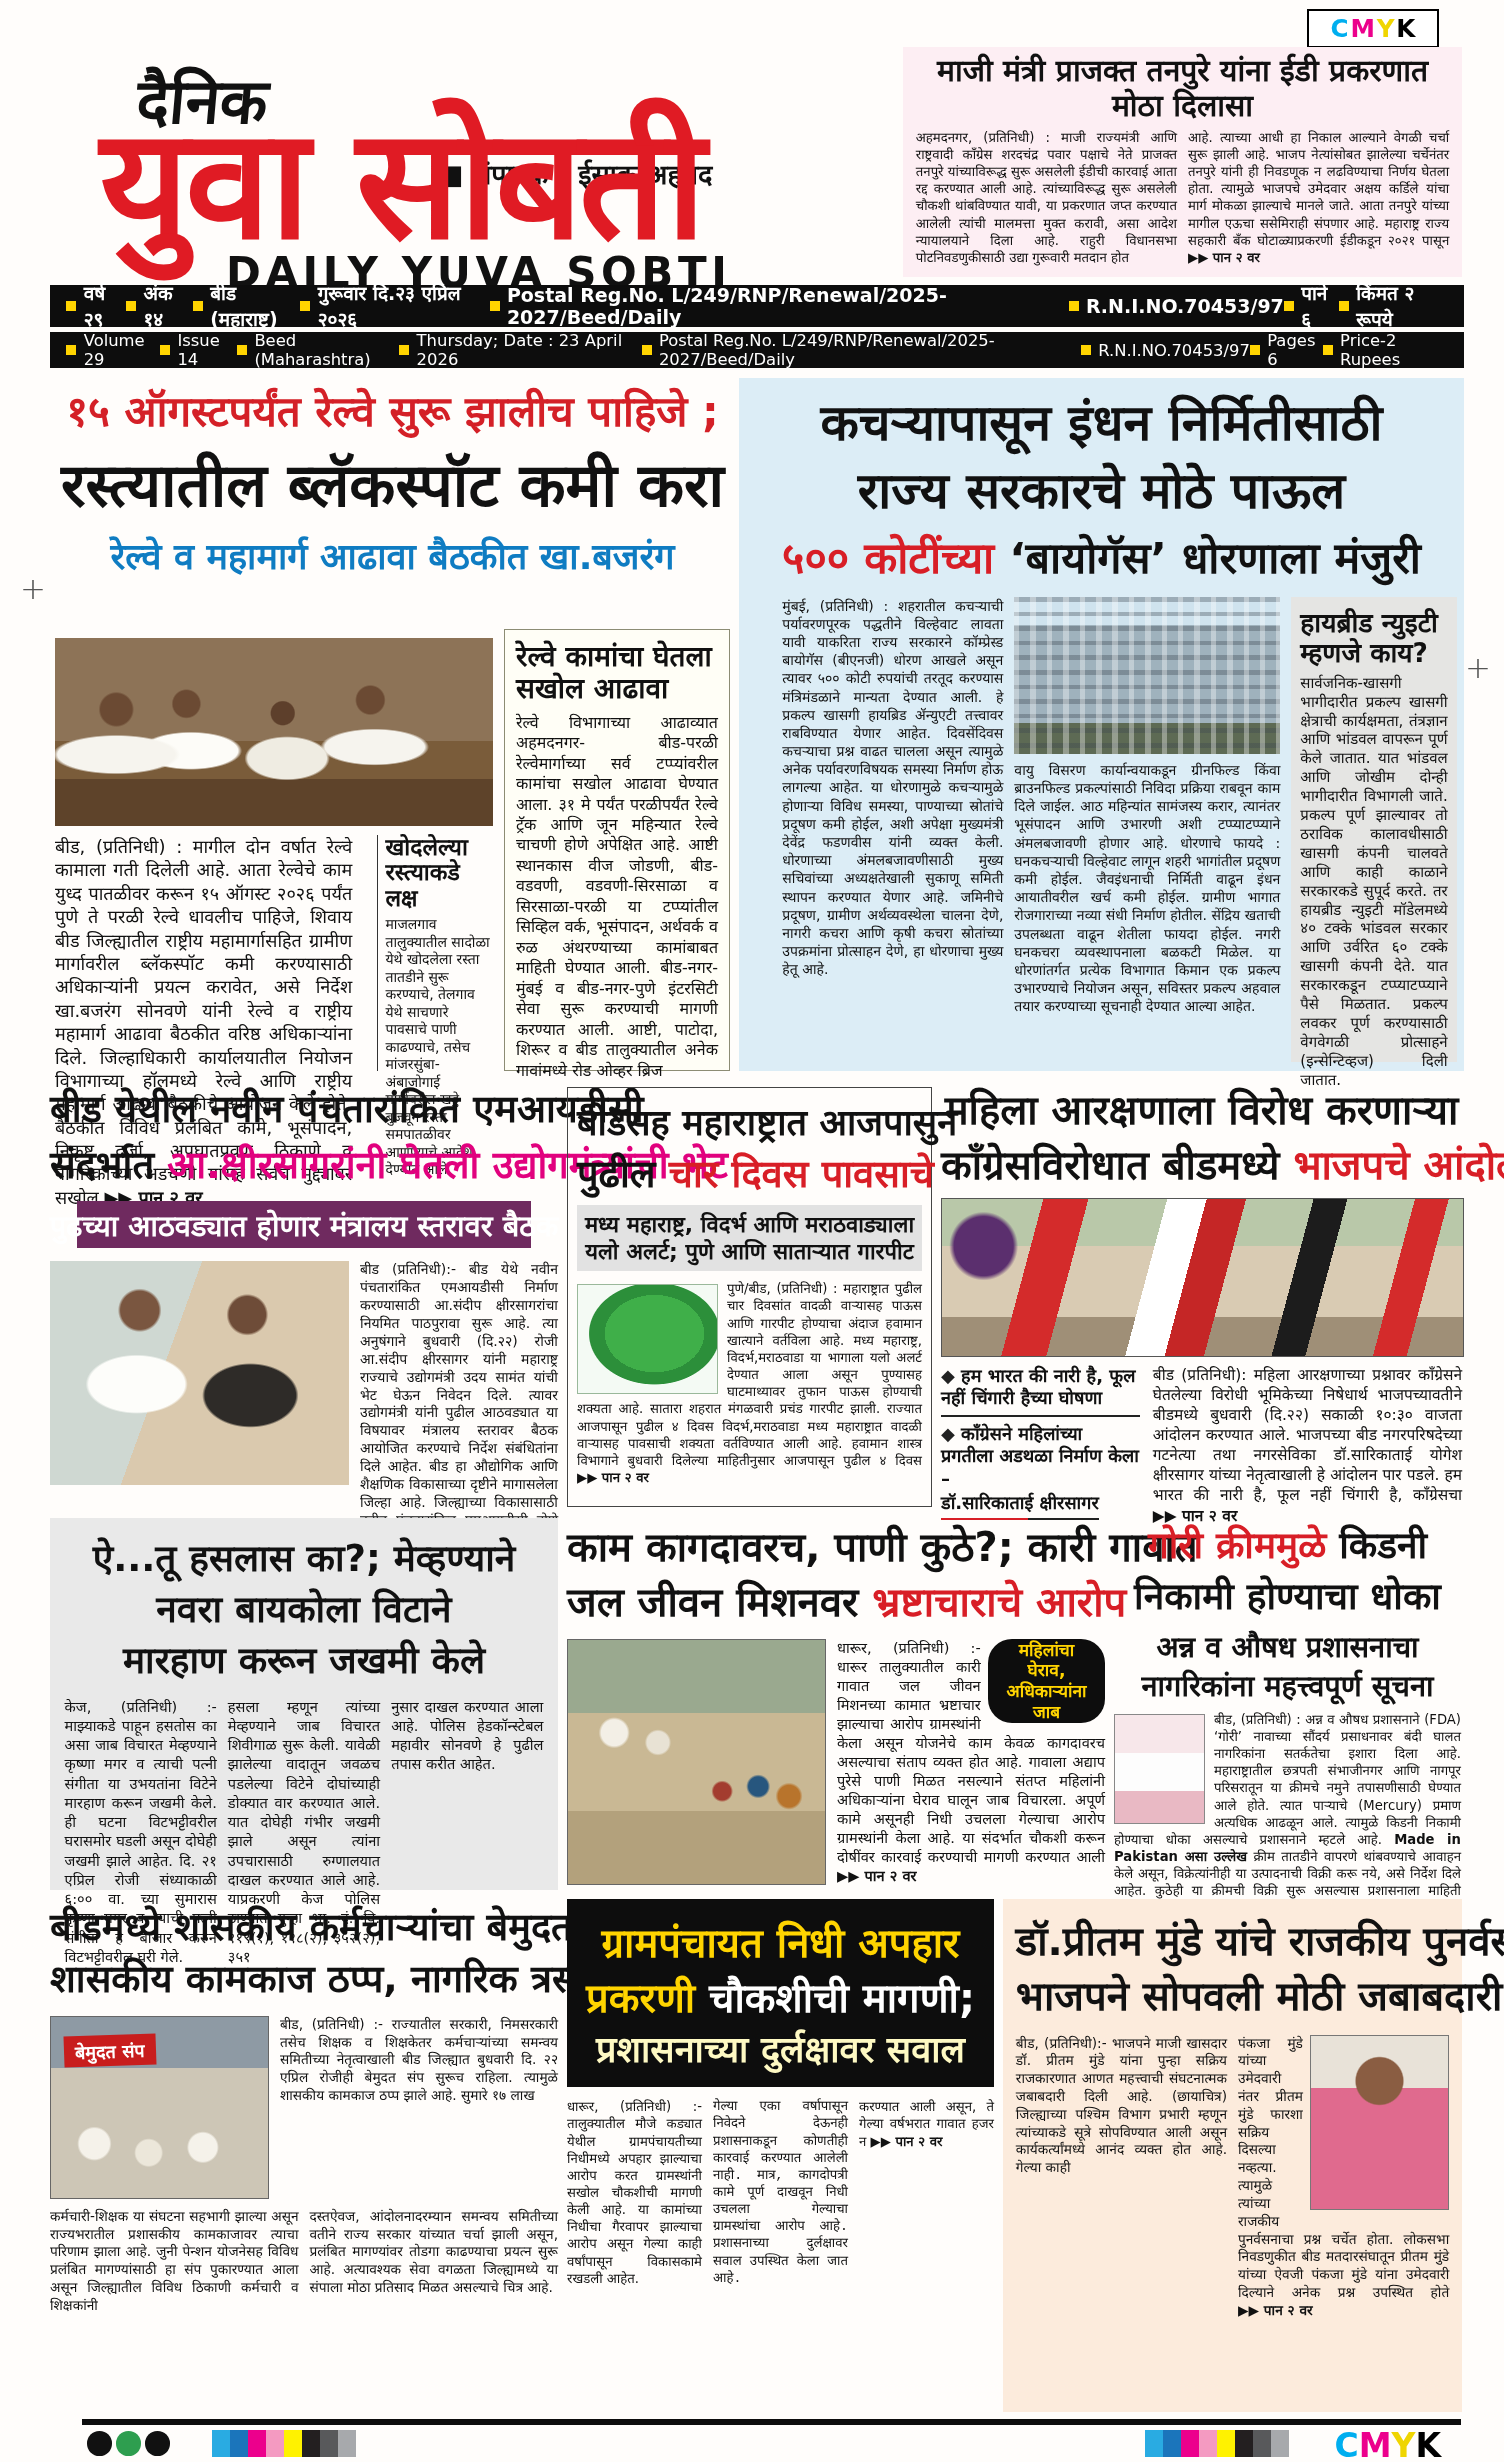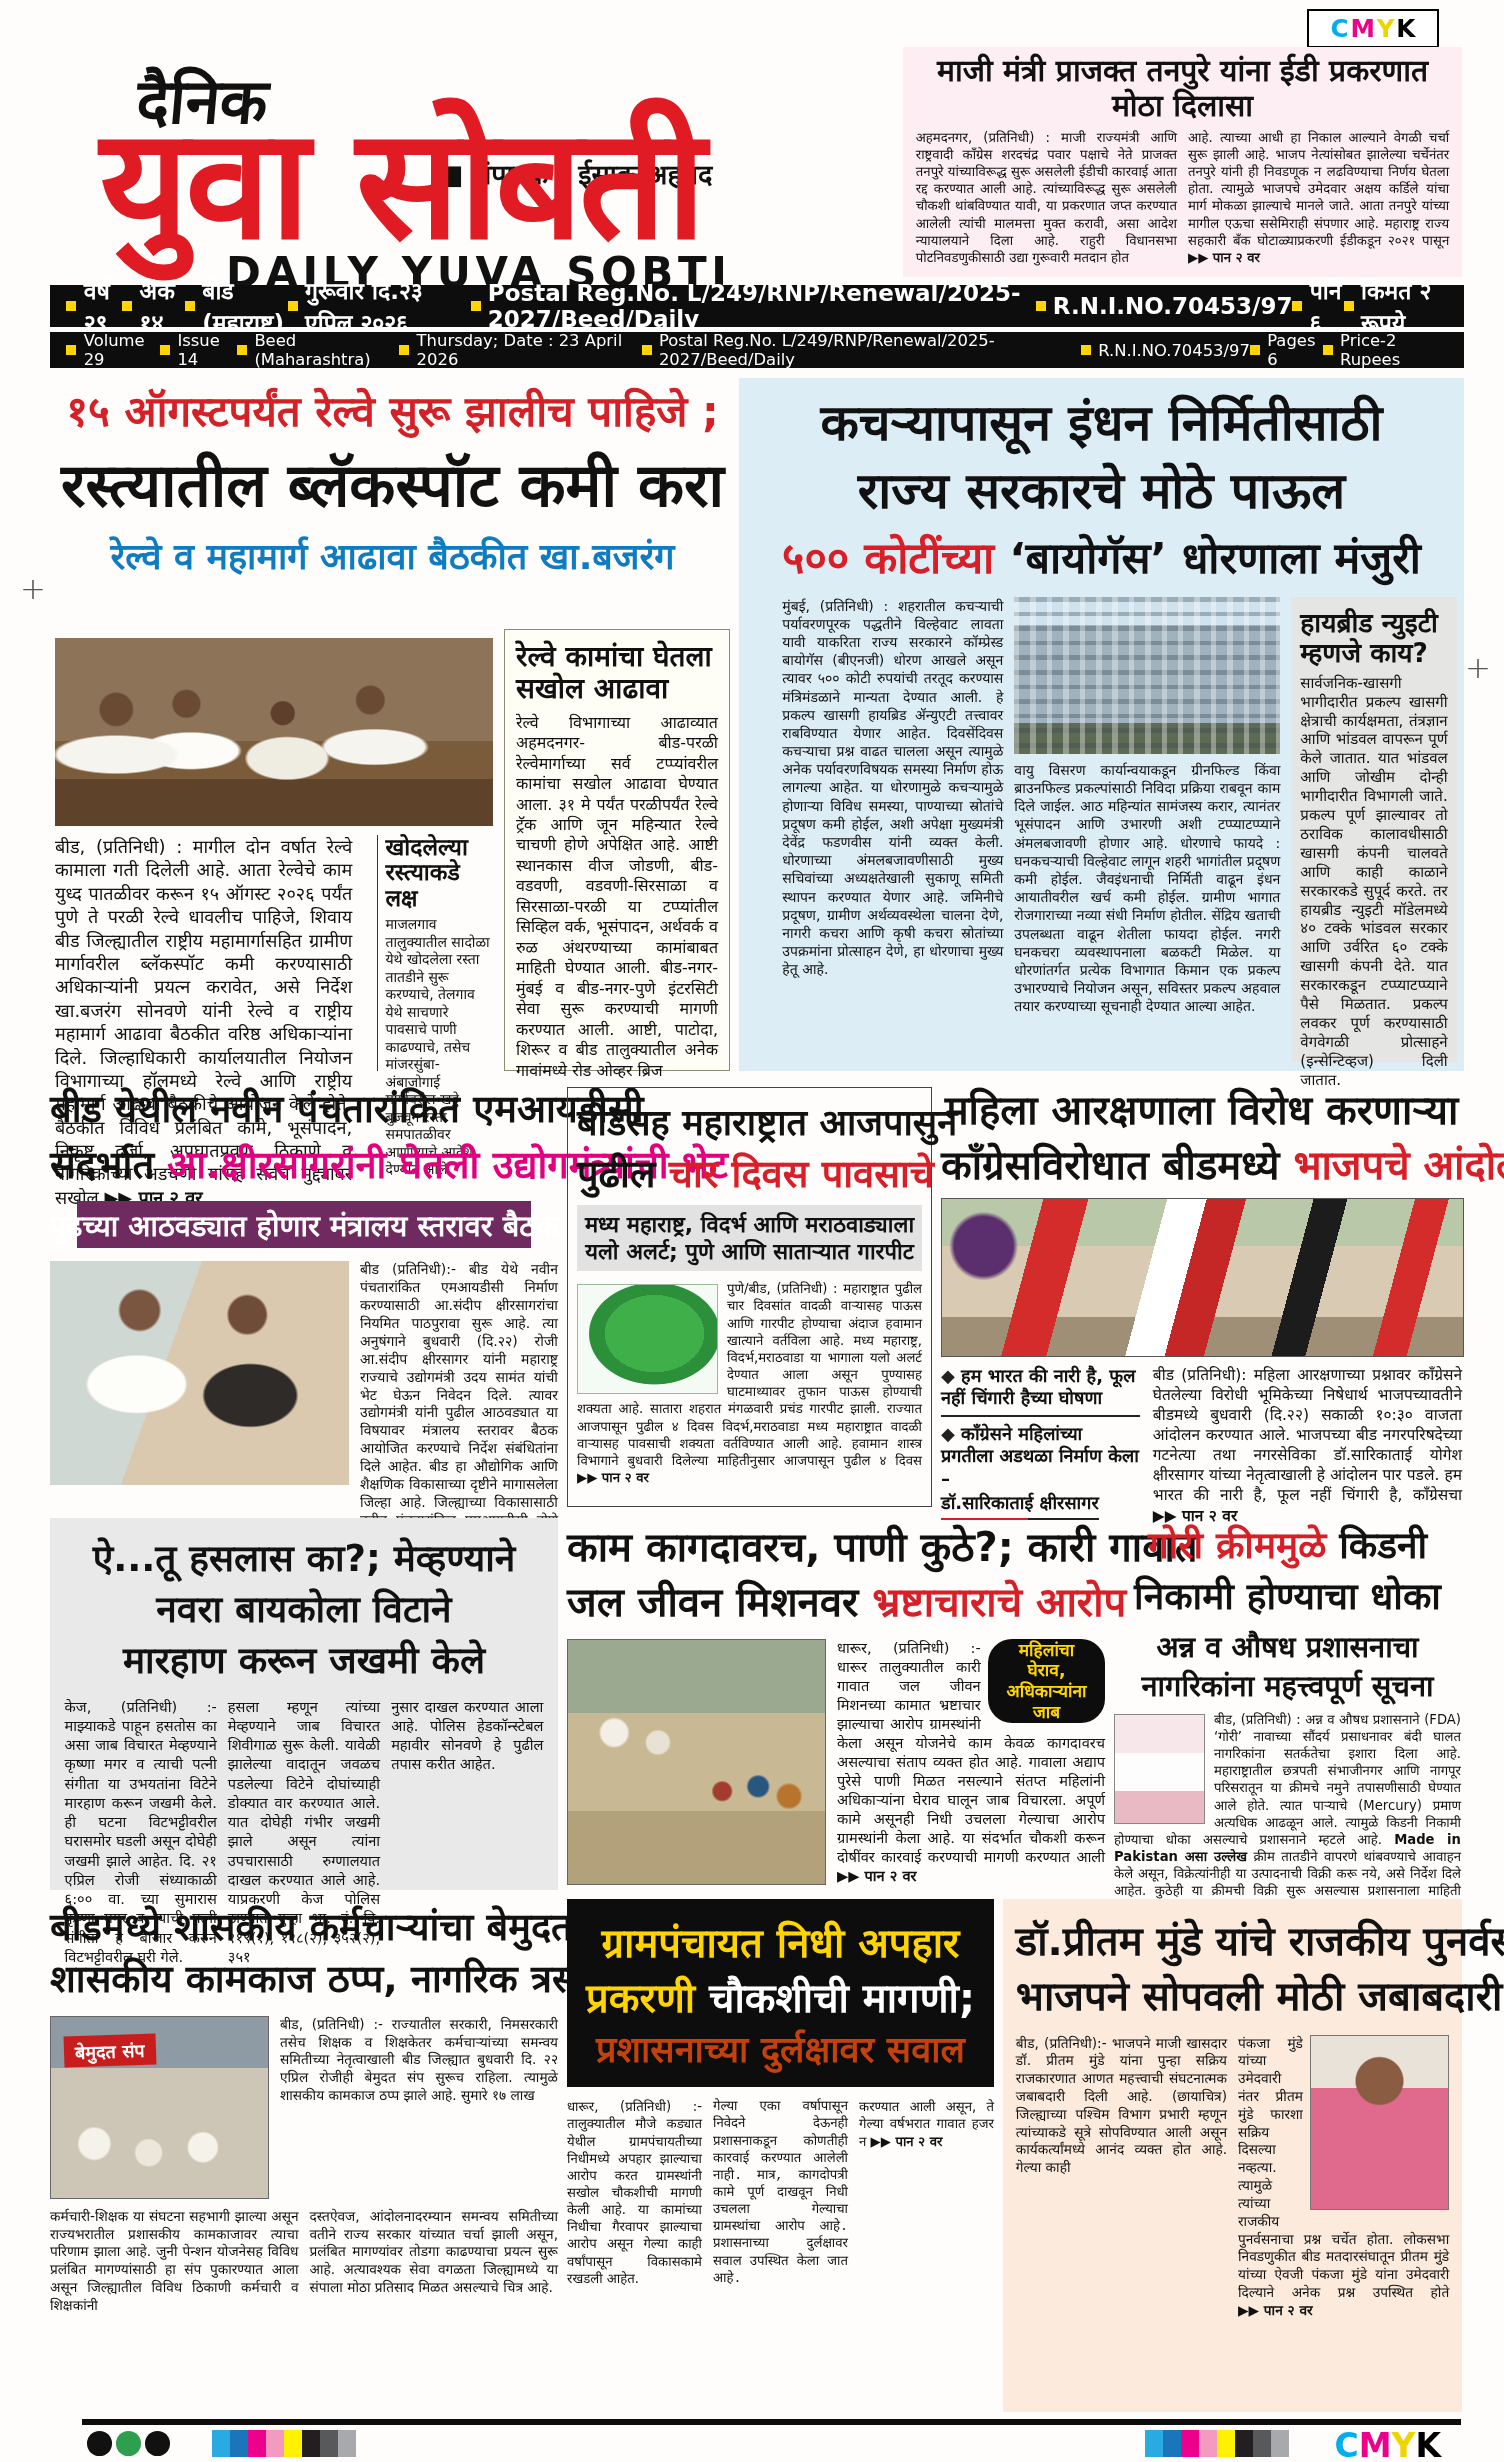--- a/index.html
+++ b/index.html
@@ -111,21 +111,21 @@
   <div class="abs nw" id="title-en" style="left:226px;top:248px;">DAILY YUVA SOBTI</div>
 
   <div class="abs pink-bg" style="left:903px;top:47px;width:559px;height:230px;padding:7.3px 12.8px;box-sizing:border-box;">
     <div class="b ctr" style="font-size:30px;line-height:1.15;">माजी मंत्री प्राजक्त तनपुरे यांना ईडी प्रकरणात मोठा दिलासा</div>
     <div style="display:flex;gap:11px;margin-top:5.5px;">
       <div class="jus" style="flex:1;font-size:13.2px;line-height:1.3;">अहमदनगर, (प्रतिनिधी) : माजी राज्यमंत्री आणि राष्ट्रवादी काँग्रेस शरदचंद्र पवार पक्षाचे नेते प्राजक्त तनपुरे यांच्याविरूद्ध सुरू असलेली ईडीची कारवाई आता रद्द करण्यात आली आहे. त्यांच्याविरूद्ध सुरू असलेली चौकशी थांबविण्यात यावी, या प्रकरणात जप्त करण्यात आलेली त्यांची मालमत्ता मुक्त करावी, असा आदेश न्यायालयाने दिला आहे. राहुरी विधानसभा पोटनिवडणुकीसाठी उद्या गुरूवारी मतदान होत</div>
       <div class="jus" style="flex:1;font-size:13.2px;line-height:1.3;"><span>आहे. त्याच्या आधी हा निकाल आल्याने वेगळी चर्चा सुरू झाली आहे. भाजप नेत्यांसोबत झालेल्या चर्चेनंतर तनपुरे यांनी ही निवडणूक न लढविण्याचा निर्णय घेतला होता. त्यामुळे भाजपचे उमेदवार अक्षय कर्डिले यांचा मार्ग मोकळा झाल्याचे मानले जाते. आता तनपुरे यांच्या मागील एऊचा ससेमिराही संपणार आहे. महाराष्ट्र राज्य सहकारी बँक घोटाळ्याप्रकरणी ईडीकडून २०२१ पासून</span> <span class="marker">▶▶ पान २ वर</span></div>
     </div>
   </div>
 
-  <div class="abs bar b" style="left:50px;top:285px;width:1414px;height:42px;font-size:23px;">
+  <div class="abs bar b" style="left:50px;top:285px;width:1414px;height:42px;font-size:19px;">
     <span>वर्ष २९</span>
     <span>अंक १४</span>
     <span>बीड (महाराष्ट्र)</span>
     <span>गुरूवार दि.२३ एप्रिल २०२६</span>
     <span>Postal Reg.No. L/249/RNP/Renewal/2025-2027/Beed/Daily</span>
     <span>R.N.I.NO.70453/97</span>
     <span>पाने ६</span>
     <span>किंमत २ रूपये</span>
   </div>
   <div class="abs bar" style="left:50px;top:332px;width:1414px;height:36px;font-size:16.4px;">
@@ -282,21 +282,21 @@
     <div style="display:flex;gap:11px;margin-top:9px;">
       <div class="jus" style="flex:1;font-size:13.7px;line-height:1.3;">कर्मचारी-शिक्षक या संघटना सहभागी झाल्या असून राज्यभरातील प्रशासकीय कामकाजावर त्याचा परिणाम झाला आहे. जुनी पेन्शन योजनेसह विविध प्रलंबित मागण्यांसाठी हा संप पुकारण्यात आला असून जिल्ह्यातील विविध ठिकाणी कर्मचारी व शिक्षकांनी</div>
       <div class="jus" style="flex:1;font-size:13.7px;line-height:1.3;">दस्तऐवज, आंदोलनादरम्यान समन्वय समितीच्या वतीने राज्य सरकार यांच्यात चर्चा झाली असून, प्रलंबित मागण्यांवर तोडगा काढण्याचा प्रयत्न सुरू आहे. अत्यावश्यक सेवा वगळता जिल्ह्यामध्ये या संपाला मोठा प्रतिसाद मिळत असल्याचे चित्र आहे.</div>
     </div>
   </div>
 
   <div class="abs" style="left:567px;top:1899px;width:427px;height:513px;">
     <div style="background:#0d0d0d;padding:14.6px 9px;text-align:center;">
       <div class="nw" style="font-size:40px;font-weight:900;color:#ffd400;">ग्रामपंचायत निधी अपहार</div>
       <div class="nw" style="font-size:40px;font-weight:900;"><span style="color:#ffd400;">प्रकरणी </span><span style="color:#fff;">चौकशीची मागणी;</span></div>
-      <div class="nw" style="font-size:36px;font-weight:900;color:#c2410c;">प्रशासनाच्या दुर्लक्षावर सवाल</div>
+      <div class="nw" style="font-size:36px;font-weight:900;color:#fef9c3;">प्रशासनाच्या दुर्लक्षावर सवाल</div>
     </div>
     <div style="display:flex;gap:11px;margin-top:11px;">
       <div class="jus" style="flex:1;font-size:13.2px;line-height:1.3;">धारूर, (प्रतिनिधी) :- तालुक्यातील मौजे कड्यात येथील ग्रामपंचायतीच्या निधीमध्ये अपहार झाल्याचा आरोप करत ग्रामस्थांनी सखोल चौकशीची मागणी केली आहे. या कामांच्या निधीचा गैरवापर झाल्याचा आरोप असून गेल्या काही वर्षांपासून विकासकामे रखडली आहेत.</div>
       <div class="jus" style="flex:1;font-size:13.2px;line-height:1.3;font-family:Liberation Mono, monospace;">गेल्या एका वर्षापासून निवेदने देऊनही प्रशासनाकडून कोणतीही कारवाई करण्यात आलेली नाही. मात्र, कागदोपत्री कामे पूर्ण दाखवून निधी उचलला गेल्याचा ग्रामस्थांचा आरोप आहे. प्रशासनाच्या दुर्लक्षावर सवाल उपस्थित केला जात आहे.</div>
       <div class="jus" style="flex:1;font-size:13.2px;line-height:1.3;">
         <span>करण्यात आली असून, ते गेल्या वर्षभरात गावात हजर न</span>
         <span class="marker">▶▶ पान २ वर</span>
       </div>
     </div>
   </div>

